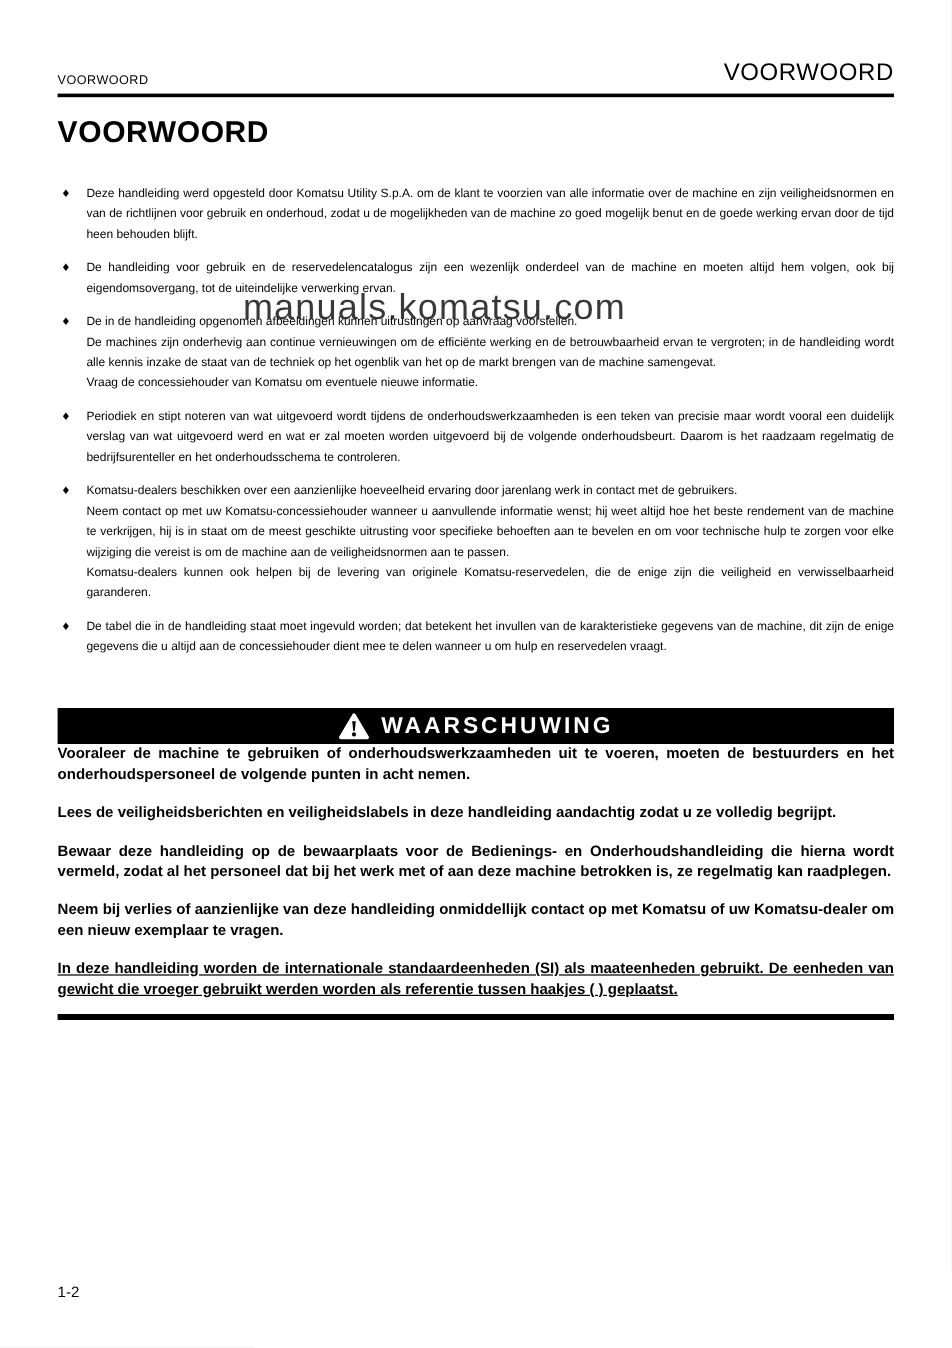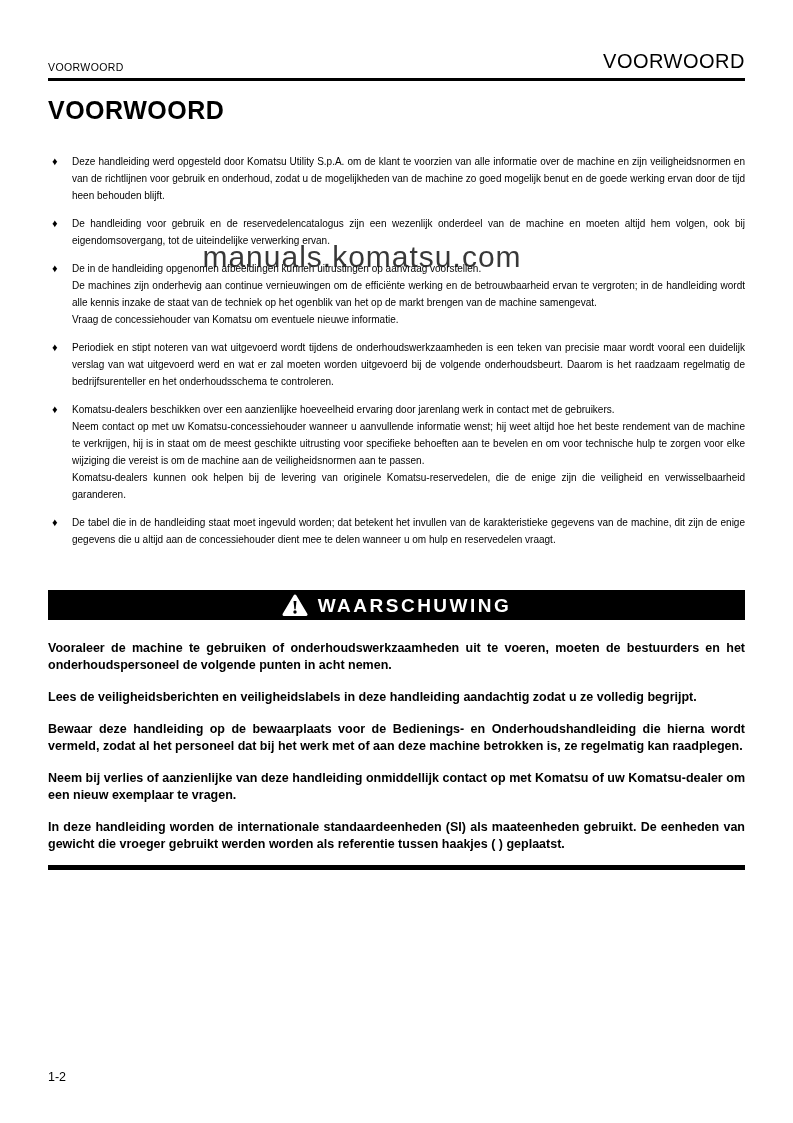--- a/index.html
+++ b/index.html
@@ -66,29 +66,29 @@
     gap: 10px;
   }
   .warn-title {
     color: #fff;
     font-weight: 700;
     font-size: 19px;
     letter-spacing: 2.5px;
     line-height: 1;
     padding-top: 1px;
   }
-  .warn-body { padding-top: 20px; }
+  .warn-body { padding-top: 0; }
   .warn-para {
     margin: 0 0 15px 0;
     font-weight: 700;
     font-size: 12.5px;
     line-height: 17px;
     text-align: justify;
   }
-  .warn-para:last-child { margin-bottom: 12px; }
+  .warn-para:last-child { margin-bottom: 12px; text-decoration: underline; }
   .warn-rule { height: 5px; background: #000; }
 
   
   .watermark {
     position: absolute;
     top: 240px;
     left: 162px;
     width: 400px;
     text-align: center;
     font-size: 30px;

